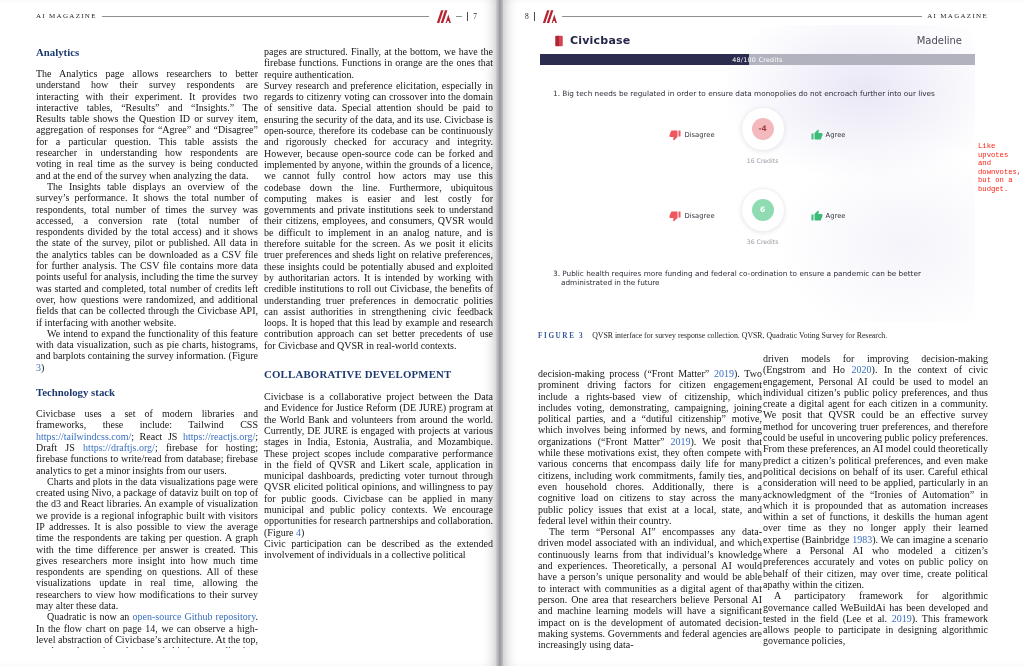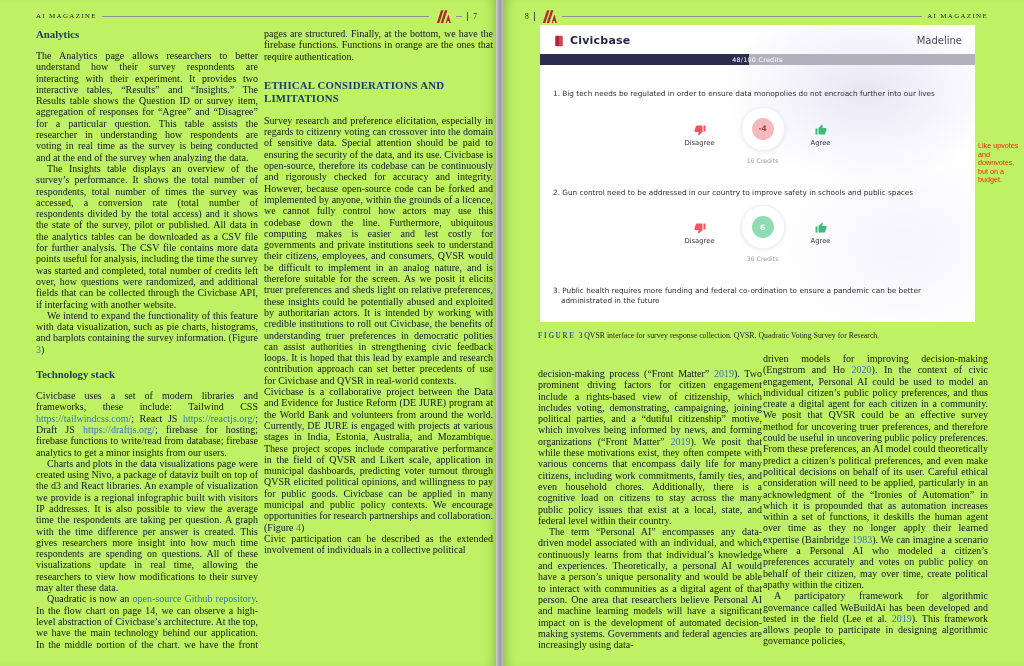--- a/index.html
+++ b/index.html
@@ -1,34 +1,34 @@
 <!DOCTYPE html>
 <html><head>
 <meta charset="utf-8">
 <style>
   *{margin:0;padding:0;box-sizing:border-box}
   html,body{width:1024px;height:666px}
   body{position:relative;background:#e2e2e5;font-family:"Liberation Serif",serif;overflow:hidden}
-  .page{position:absolute;top:0;bottom:0;background:#bef264;overflow:hidden}
+  .page{position:absolute;top:0;bottom:0;background:#ffffff;overflow:hidden}
   .page-left{left:0;width:497px;box-shadow:inset -10px 0 14px -10px rgba(0,0,0,.35)}
   .page-right{left:503px;width:521px;box-shadow:inset 10px 0 14px -10px rgba(0,0,0,.35)}
   .seam{position:absolute;left:496px;width:8px;top:0;bottom:0;background:linear-gradient(90deg,#cfcfd3,#97979d,#cfcfd3)}
   
   .pg-header{position:absolute;top:9px;display:flex;align-items:center;gap:5px;height:14px}
   .page-left .pg-header{left:36px;right:20px}
   .page-right .pg-header{left:22px;right:36px}
   .mag-name{font-size:7px;letter-spacing:1.3px;color:#1e1e1e}
   .hline{flex:1;height:1px;background:#8f8f8f}
   .hline.short{flex:0 0 6px}
   .vline{width:1px;height:9px;background:#4a4a4a}
   .page-no{font-size:7.5px;color:#1e1e1e}
   .ai-logo{width:17px;height:13px;flex:0 0 auto}
   
   .col{position:absolute;overflow:hidden;text-align:justify;color:#151515}
-  .page-left .col{top:27px;bottom:18px}
+  .page-left .col{top:45px;bottom:18px}
   .col-l1{left:36px;width:222px}
   .col-l2{left:264px;width:229px}
   .col-r1{left:35px;width:224px;top:367px;bottom:16px}
   .col-r2{left:260px;width:225px;top:352px;bottom:16px}
   .para{font-size:10px;line-height:11.3px}
   .para.indent{text-indent:11px}
   .para span{text-align:inherit}
   .link{color:#3a6fc0}
   .h2{font-family:"Liberation Serif",serif;font-size:10.8px;font-weight:bold;color:#1c3a70;text-align:left;margin:13px 0 10px}
   .h1{font-family:"Liberation Serif",serif;font-size:10.8px;font-weight:bold;color:#1c3a70;text-align:left;margin:17px 0 10px;letter-spacing:.2px;line-height:13px}
@@ -41,34 +41,34 @@
   .cb-logo-icon{width:12px;height:12px;margin-right:5px}
   .cb-logo-text{font-size:11px;font-weight:bold;color:#26264c;letter-spacing:.2px}
   .fig-user{margin-left:auto;font-size:10px;color:#4c4c58}
   .progress{position:relative;height:11px;background:#b2b2bf;z-index:2}
   .progress-fill{position:absolute;left:0;top:0;bottom:0;background:#2b2c4e}
   .progress-label{position:absolute;left:0;right:0;top:0;bottom:0;display:flex;align-items:center;justify-content:center;font-size:6.3px;color:#fff;letter-spacing:.3px}
   .question-list{position:relative;z-index:2;padding:0 13px}
   .question{margin-top:24px}
   .q-text{font-size:7.3px;color:#2e2e38;font-weight:500;line-height:9.5px;padding-left:8px;text-indent:-8px}
   .vote-widget{display:flex;justify-content:center;align-items:center;gap:26px;margin-top:8px}
-  .vote-side{display:flex;flex-direction:column;align-items:center;gap:3px;cursor:pointer}
+  .vote-side{display:flex;flex-direction:row;align-items:center;gap:3px;cursor:pointer}
   .thumb{width:12px;height:12px}
   .vote-label{font-size:6.8px;color:#33333d}
   .vote-circle-wrap{display:flex;flex-direction:column;align-items:center}
   .vote-circle{width:44px;height:44px;border-radius:50%;background:#fff;border:1px solid #f1f1f4;box-shadow:0 1px 4px rgba(40,40,80,.10);display:flex;align-items:center;justify-content:center}
   .vote-inner{width:22px;height:22px;border-radius:50%;display:flex;align-items:center;justify-content:center;font-size:7.5px;font-weight:bold}
   .vote-inner.pink{background:#f4b9bc;color:#9c3d44}
   .vote-inner.green{background:#8fdcb3;color:#fff}
   .credits{margin-top:6px;font-size:6.2px;color:#9a9aa6}
   
-  .fig-caption{position:absolute;left:35px;top:331px;width:450px;font-size:7.8px;color:#1d1d1d;display:flex;align-items:baseline}
+  .fig-caption{position:absolute;left:35px;top:331px;width:450px;font-size:7.8px;color:#1d1d1d;display:flex;gap:8px;align-items:baseline}
   .cap-label{color:#33589c;font-weight:bold;font-size:7.2px;letter-spacing:1.6px;white-space:nowrap}
   
-  .margin-note{position:absolute;left:475px;top:142px;width:45px;font-family:Liberation Sans, sans-serif;font-size:7.2px;line-height:8.6px;color:#fb1e10;text-align:left}
+  .margin-note{position:absolute;left:475px;top:142px;width:45px;font-family:Liberation Mono, monospace;font-size:7.2px;line-height:8.6px;color:#fb1e10;text-align:left}
 </style>
 </head>
 <body>
 
 <div class="spread">
 
   <div class="page page-left">
     <div class="pg-header">
       <span class="mag-name">AI MAGAZINE</span>
       <span class="hline"></span>
@@ -86,22 +86,22 @@
         <div class="para"><span>The Analytics page allows researchers to better understand how their survey respondents are interacting with their experiment. It provides two interactive tables, “Results” and “Insights.” The Results table shows the Question ID or survey item, aggregation of responses for “Agree” and “Disagree” for a particular question. This table assists the researcher in understanding how respondents are voting in real time as the survey is being conducted and at the end of the survey when analyzing the data.</span></div>
         <div class="para indent"><span>The Insights table displays an overview of the survey’s performance. It shows the total number of respondents, total number of times the survey was accessed, a conversion rate (total number of respondents divided by the total access) and it shows the state of the survey, pilot or published. All data in the analytics tables can be downloaded as a CSV file for further analysis. The CSV file contains more data points useful for analysis, including the time the survey was started and completed, total number of credits left over, how questions were randomized, and additional fields that can be collected through the Civicbase API, if interfacing with another website.</span></div>
         <div class="para indent"><span>We intend to expand the functionality of this feature with data visualization, such as pie charts, histograms, and barplots containing the survey information. (Figure </span><span class="link">3</span><span>)</span></div>
         <div class="h2"><span>Technology stack</span></div>
         <div class="para"><span>Civicbase uses a set of modern libraries and frameworks, these include: Tailwind CSS </span><span class="link">https://tailwindcss.com/</span><span>; React JS </span><span class="link">https://reactjs.org/</span><span>; Draft JS </span><span class="link">https://draftjs.org/</span><span>; firebase for hosting; firebase functions to write/read from database; firebase analytics to get a minor insights from our users.</span></div>
         <div class="para indent"><span>Charts and plots in the data visualizations page were created using Nivo, a package of dataviz built on top of the d3 and React libraries. An example of visualization we provide is a regional infographic built with visitors IP addresses. It is also possible to view the average time the respondents are taking per question. A graph with the time difference per answer is created. This gives researchers more insight into how much time respondents are spending on questions. All of these visualizations update in real time, allowing the researchers to view how modifications to their survey may alter these data.</span></div>
         <div class="para indent"><span>Quadratic is now an </span><span class="link">open-source Github repository</span><span>. In the flow chart on page 14, we can observe a high-level abstraction of Civicbase’s architecture. At the top, we have the main technology behind our application. In the middle portion of the chart, we have the front end and how the</span></div>
       </div>
     <div class="col col-l2">
         <div class="para"><span>pages are structured. Finally, at the bottom, we have the firebase functions. Functions in orange are the ones that require authentication.</span></div>
-        <div class="h1"><span>ETHICAL CONSIDERATIONS AND LIMITATIONS</span></div>
         <div class="para"><span>Survey research and preference elicitation, especially in regards to citizenry voting can crossover into the domain of sensitive data. Special attention should be paid to ensuring the security of the data, and its use. Civicbase is open-source, therefore its codebase can be continuously and rigorously checked for accuracy and integrity. However, because open-source code can be forked and implemented by anyone, within the grounds of a licence, we cannot fully control how actors may use this codebase down the line. Furthermore, ubiquitous computing makes is easier and lest costly for governments and private institutions seek to understand their citizens, employees, and consumers, QVSR would be difficult to implement in an analog nature, and is therefore suitable for the screen. As we posit it elicits truer preferences and sheds light on relative preferences, these insights could be potentially abused and exploited by authoritarian actors. It is intended by working with credible institutions to roll out Civicbase, the benefits of understanding truer preferences in democratic polities can assist authorities in strengthening civic feedback loops. It is hoped that this lead by example and research contribution approach can set better precedents of use for Civicbase and QVSR in real-world contexts.</span></div>
+        <div class="h1"><span>COLLABORATIVE DEVELOPMENT</span></div>
         <div class="para"><span>Civicbase is a collaborative project between the Data and Evidence for Justice Reform (DE JURE) program at the World Bank and volunteers from around the world. Currently, DE JURE is engaged with projects at various stages in India, Estonia, Australia, and Mozambique. These project scopes include comparative performance in the field of QVSR and Likert scale, application in municipal dashboards, predicting voter turnout through QVSR elicited political opinions, and willingness to pay for public goods. Civicbase can be applied in many municipal and public policy contexts. We encourage opportunities for research partnerships and collaboration. (Figure </span><span class="link">4</span><span>)</span></div>
         <div class="para"><span>Civic participation can be described as the extended involvement of individuals in a collective political</span></div>
       </div>
   </div>
 
   <div class="seam"></div>
 
   <div class="page page-right">
     <div class="pg-header">
       <span class="page-no">8</span>
@@ -149,21 +149,20 @@
       <div class="vote-side">
         <svg class="thumb" viewBox="0 0 24 24">
           <path fill="#3dbb78" d="M1 21h4V9H1v12zM23 10c0-1.1-.9-2-2-2h-6.31l.95-4.57.03-.32c0-.41-.17-.79-.44-1.06L14.17 1 7.59 7.59C7.22 7.95 7 8.45 7 9v10c0 1.1.9 2 2 2h9c.83 0 1.54-.5 1.84-1.22l3.02-7.05c.09-.23.14-.47.14-.73v-2z"></path>
         </svg>
         <div class="vote-label">Agree</div>
       </div>
     </div>
   </div>
 
   <div class="question">
-    <div class="q-text">2. Gun control need to be addressed in our country to improve safety in schools and public spaces</div>
     <div class="vote-widget">
       <div class="vote-side">
         <svg class="thumb" viewBox="0 0 24 24">
           <path fill="#f0565e" transform="rotate(180 12 12)" d="M1 21h4V9H1v12zM23 10c0-1.1-.9-2-2-2h-6.31l.95-4.57.03-.32c0-.41-.17-.79-.44-1.06L14.17 1 7.59 7.59C7.22 7.95 7 8.45 7 9v10c0 1.1.9 2 2 2h9c.83 0 1.54-.5 1.84-1.22l3.02-7.05c.09-.23.14-.47.14-.73v-2z"></path>
         </svg>
         <div class="vote-label">Disagree</div>
       </div>
       <div class="vote-circle-wrap">
         <div class="vote-circle">
           <div class="vote-inner green">

